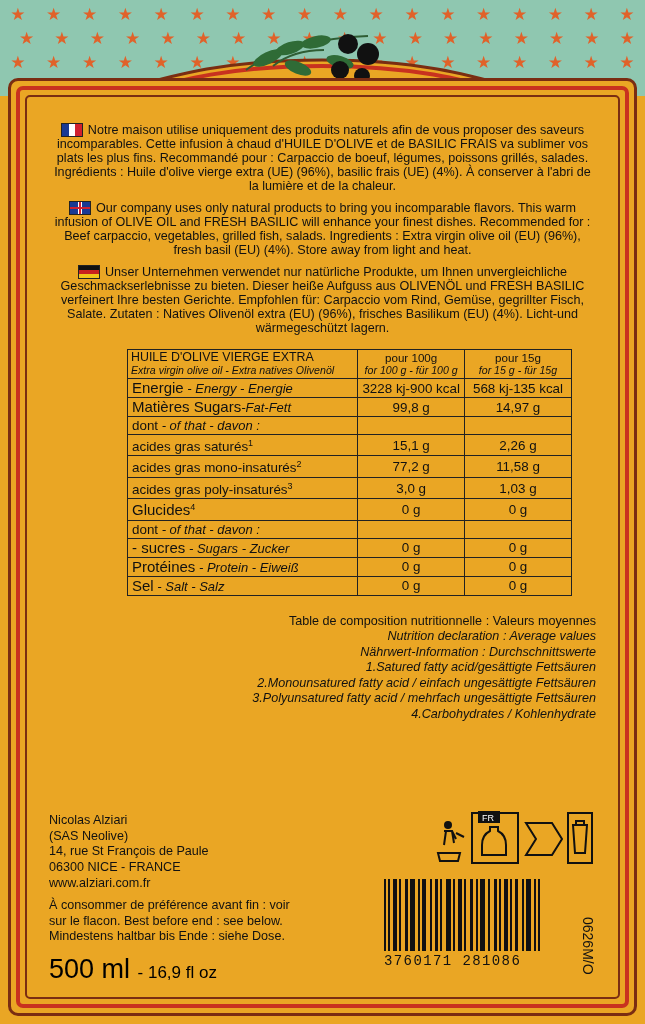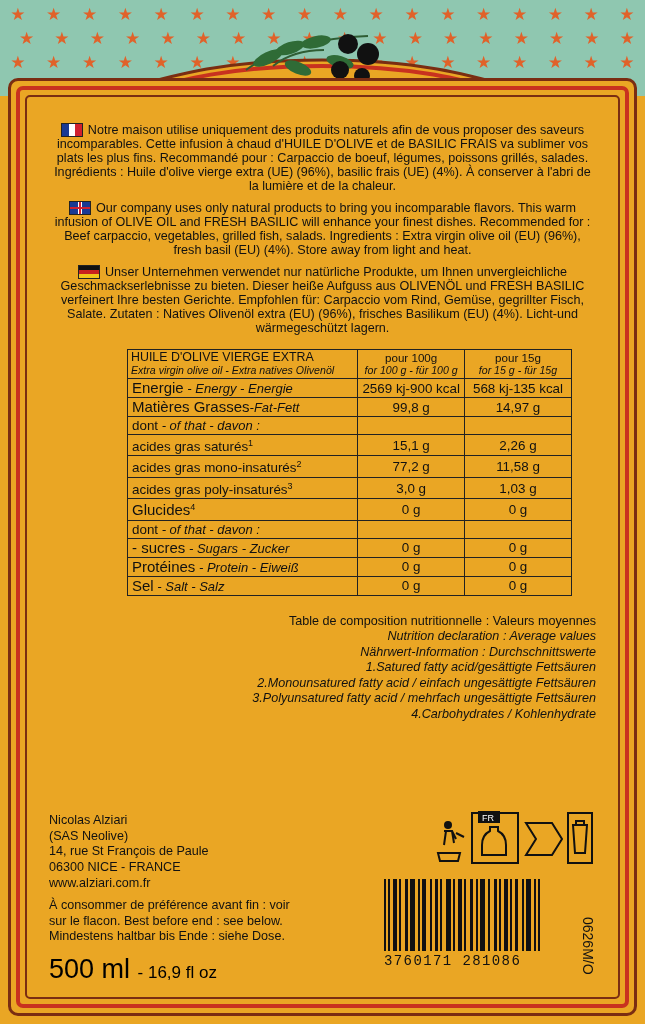--- a/index.html
+++ b/index.html
@@ -300,26 +300,26 @@
                   <div class="t2">for 100 g  -  für 100 g</div>
                 </td>
                 <td class="head num">
                   <div>pour 15g</div>
                   <div class="t2">for 15 g  -  für 15g</div>
                 </td>
               </tr>
 
               <tr>
                 <td class="lbl"><span style="font-size:15px">Energie</span><span class="small-it"> - Energy - Energie</span></td>
-                <td class="num">2569 kj-900 kcal</td>
+                <td class="num">3228 kj-900 kcal</td>
                 <td class="num">568 kj-135 kcal</td>
               </tr>
 
               <tr>
-                <td class="lbl"><span style="font-size:15px">Matières Grasses</span><span class="small-it">-Fat-Fett</span></td>
+                <td class="lbl"><span style="font-size:15px">Matières Sugars</span><span class="small-it">-Fat-Fett</span></td>
                 <td class="num">99,8 g</td>
                 <td class="num">14,97 g</td>
               </tr>
 
               <tr>
                 <td class="lbl" style="border-bottom:none"><span>dont</span><span class="small-it"> - of that - davon :</span></td>
                 <td class="num" style="border-bottom:none"></td>
                 <td class="num" style="border-bottom:none"></td>
               </tr>
 

